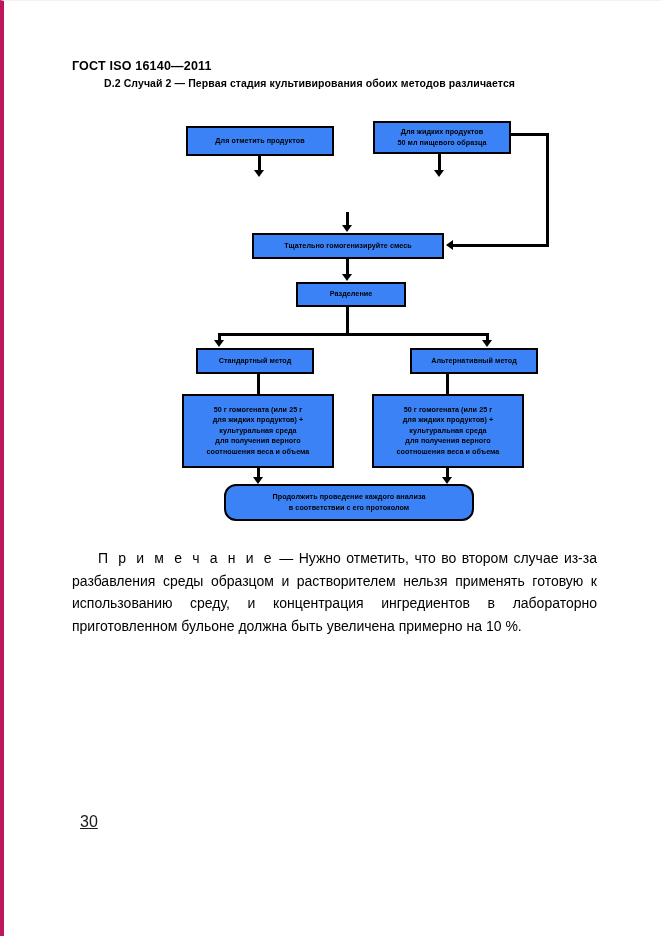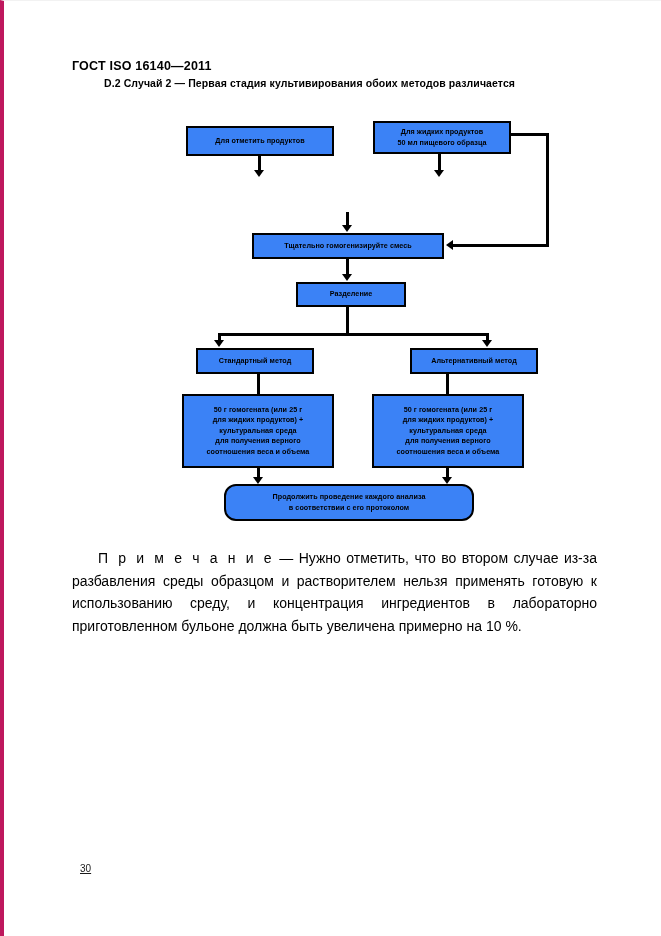--- a/index.html
+++ b/index.html
@@ -114,22 +114,22 @@
   .note .note-label {
     font-weight: normal;
     letter-spacing: 2.4px;
   }
   .note .note-indent { display: inline-block; width: 26px; }
 
   
   .page-number {
     position: absolute;
     left: 76px;
-    top: 862px;
-    font-size: 10px;
+    top: 812px;
+    font-size: 16px;
     color: #1a1a1a;
     text-decoration: underline;
   }
 </style>
 </head>
 <body>
 
 <div id="page">
 
   <div class="doc-header">ГОСТ ISO 16140—2011</div>

